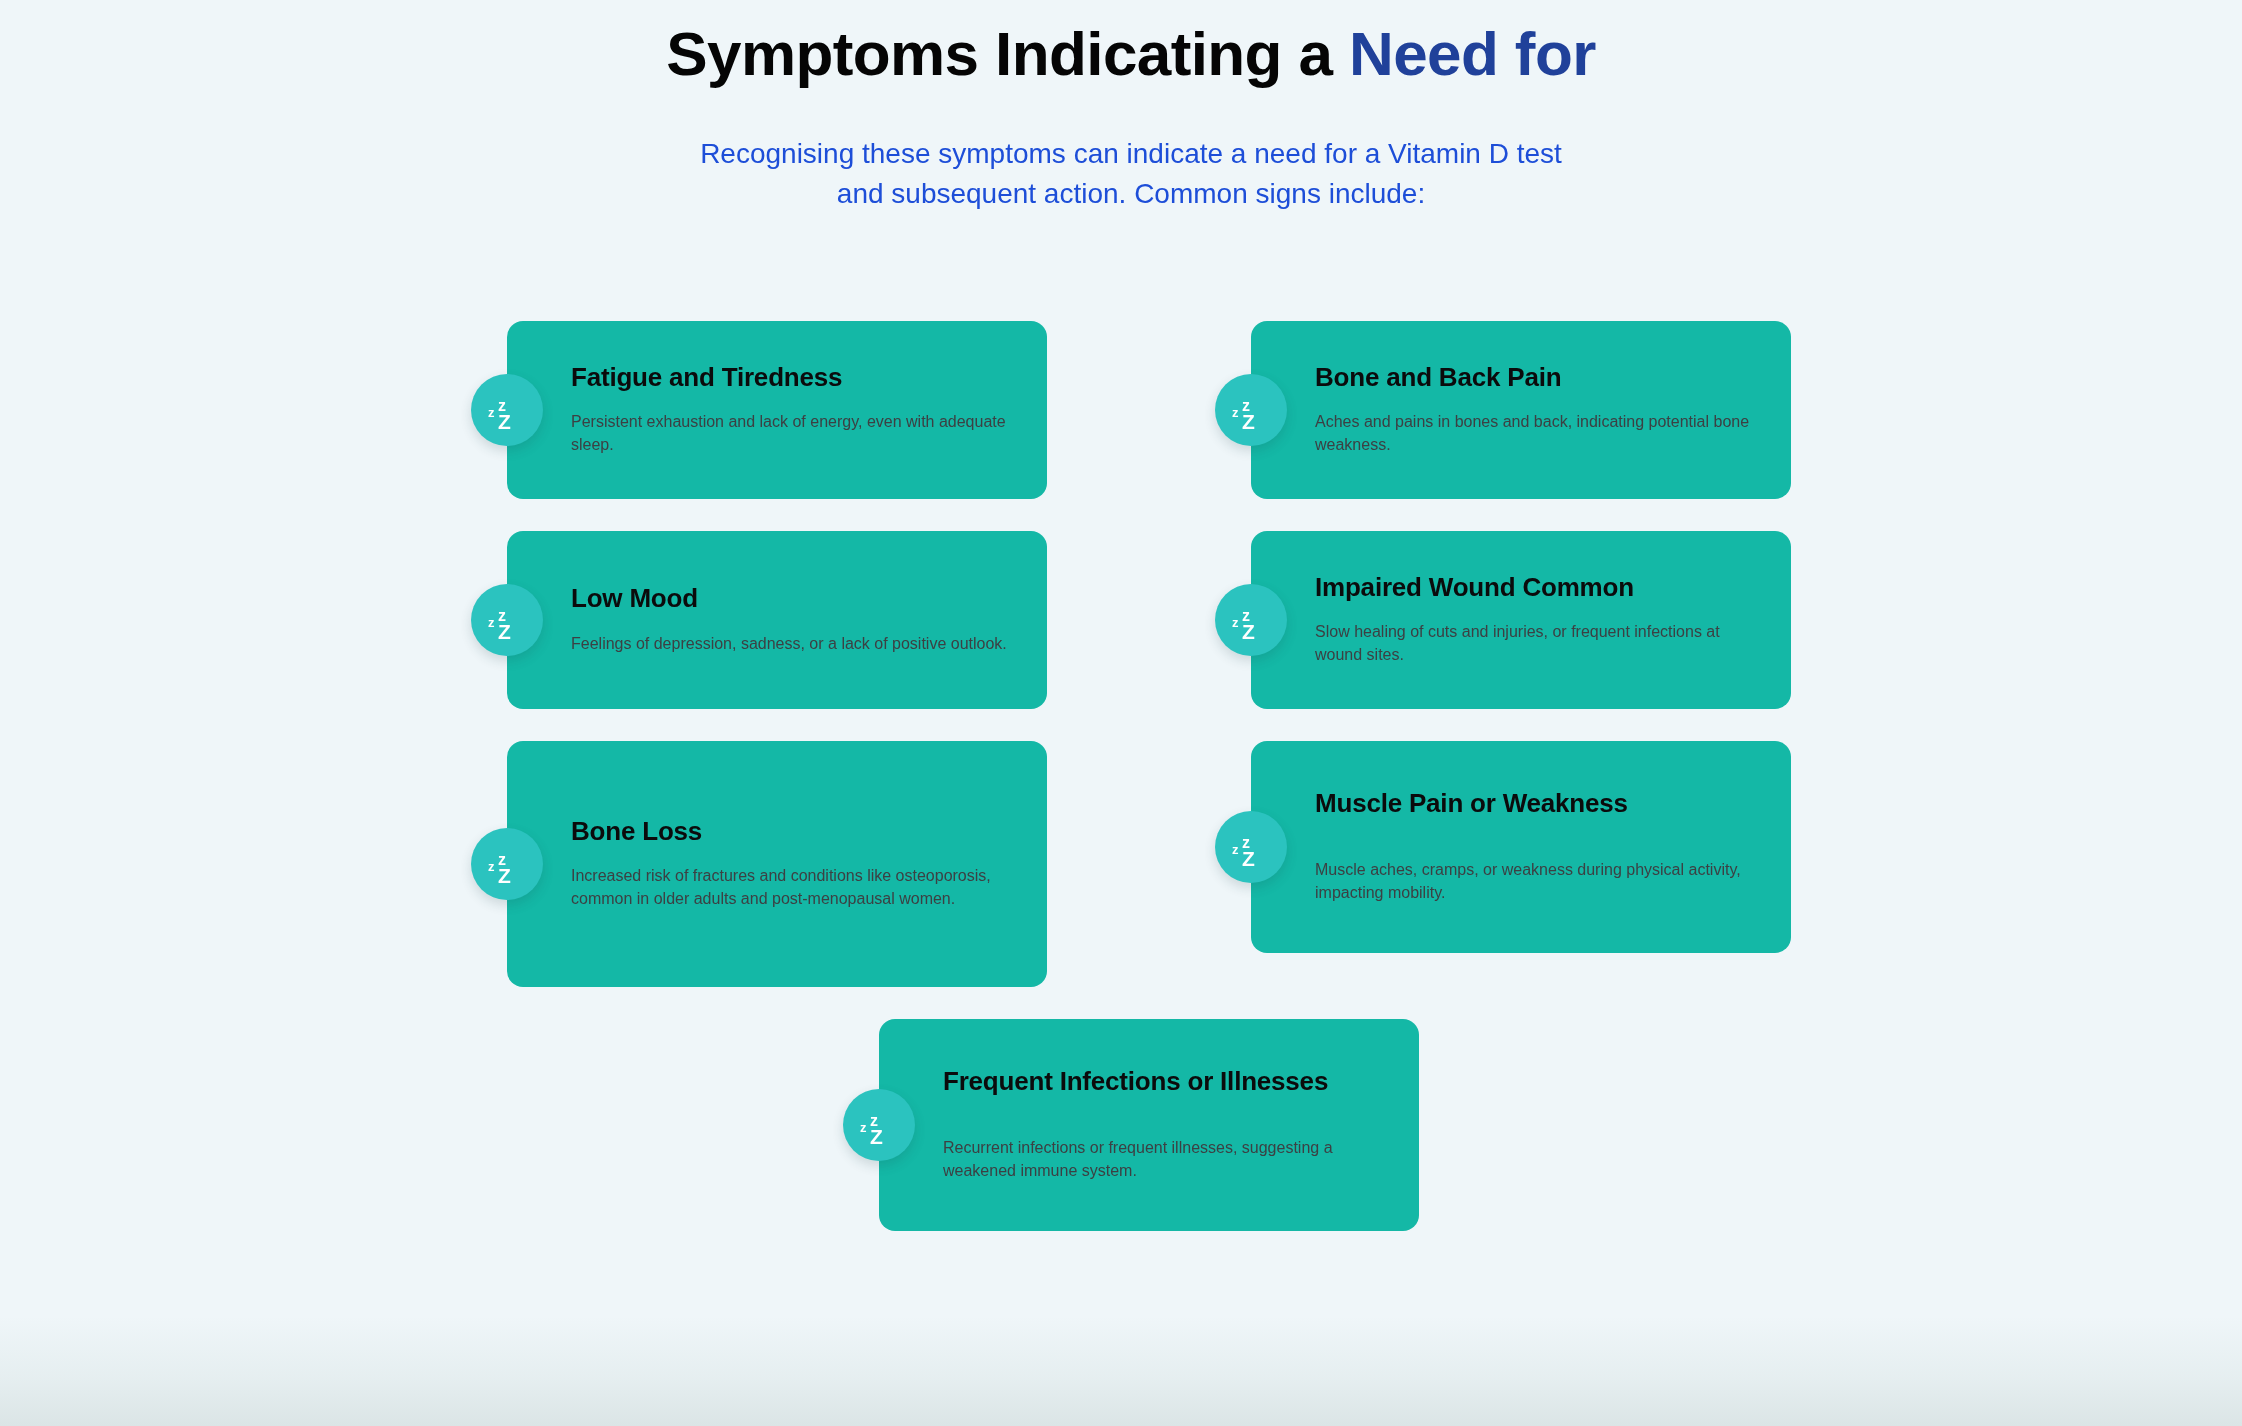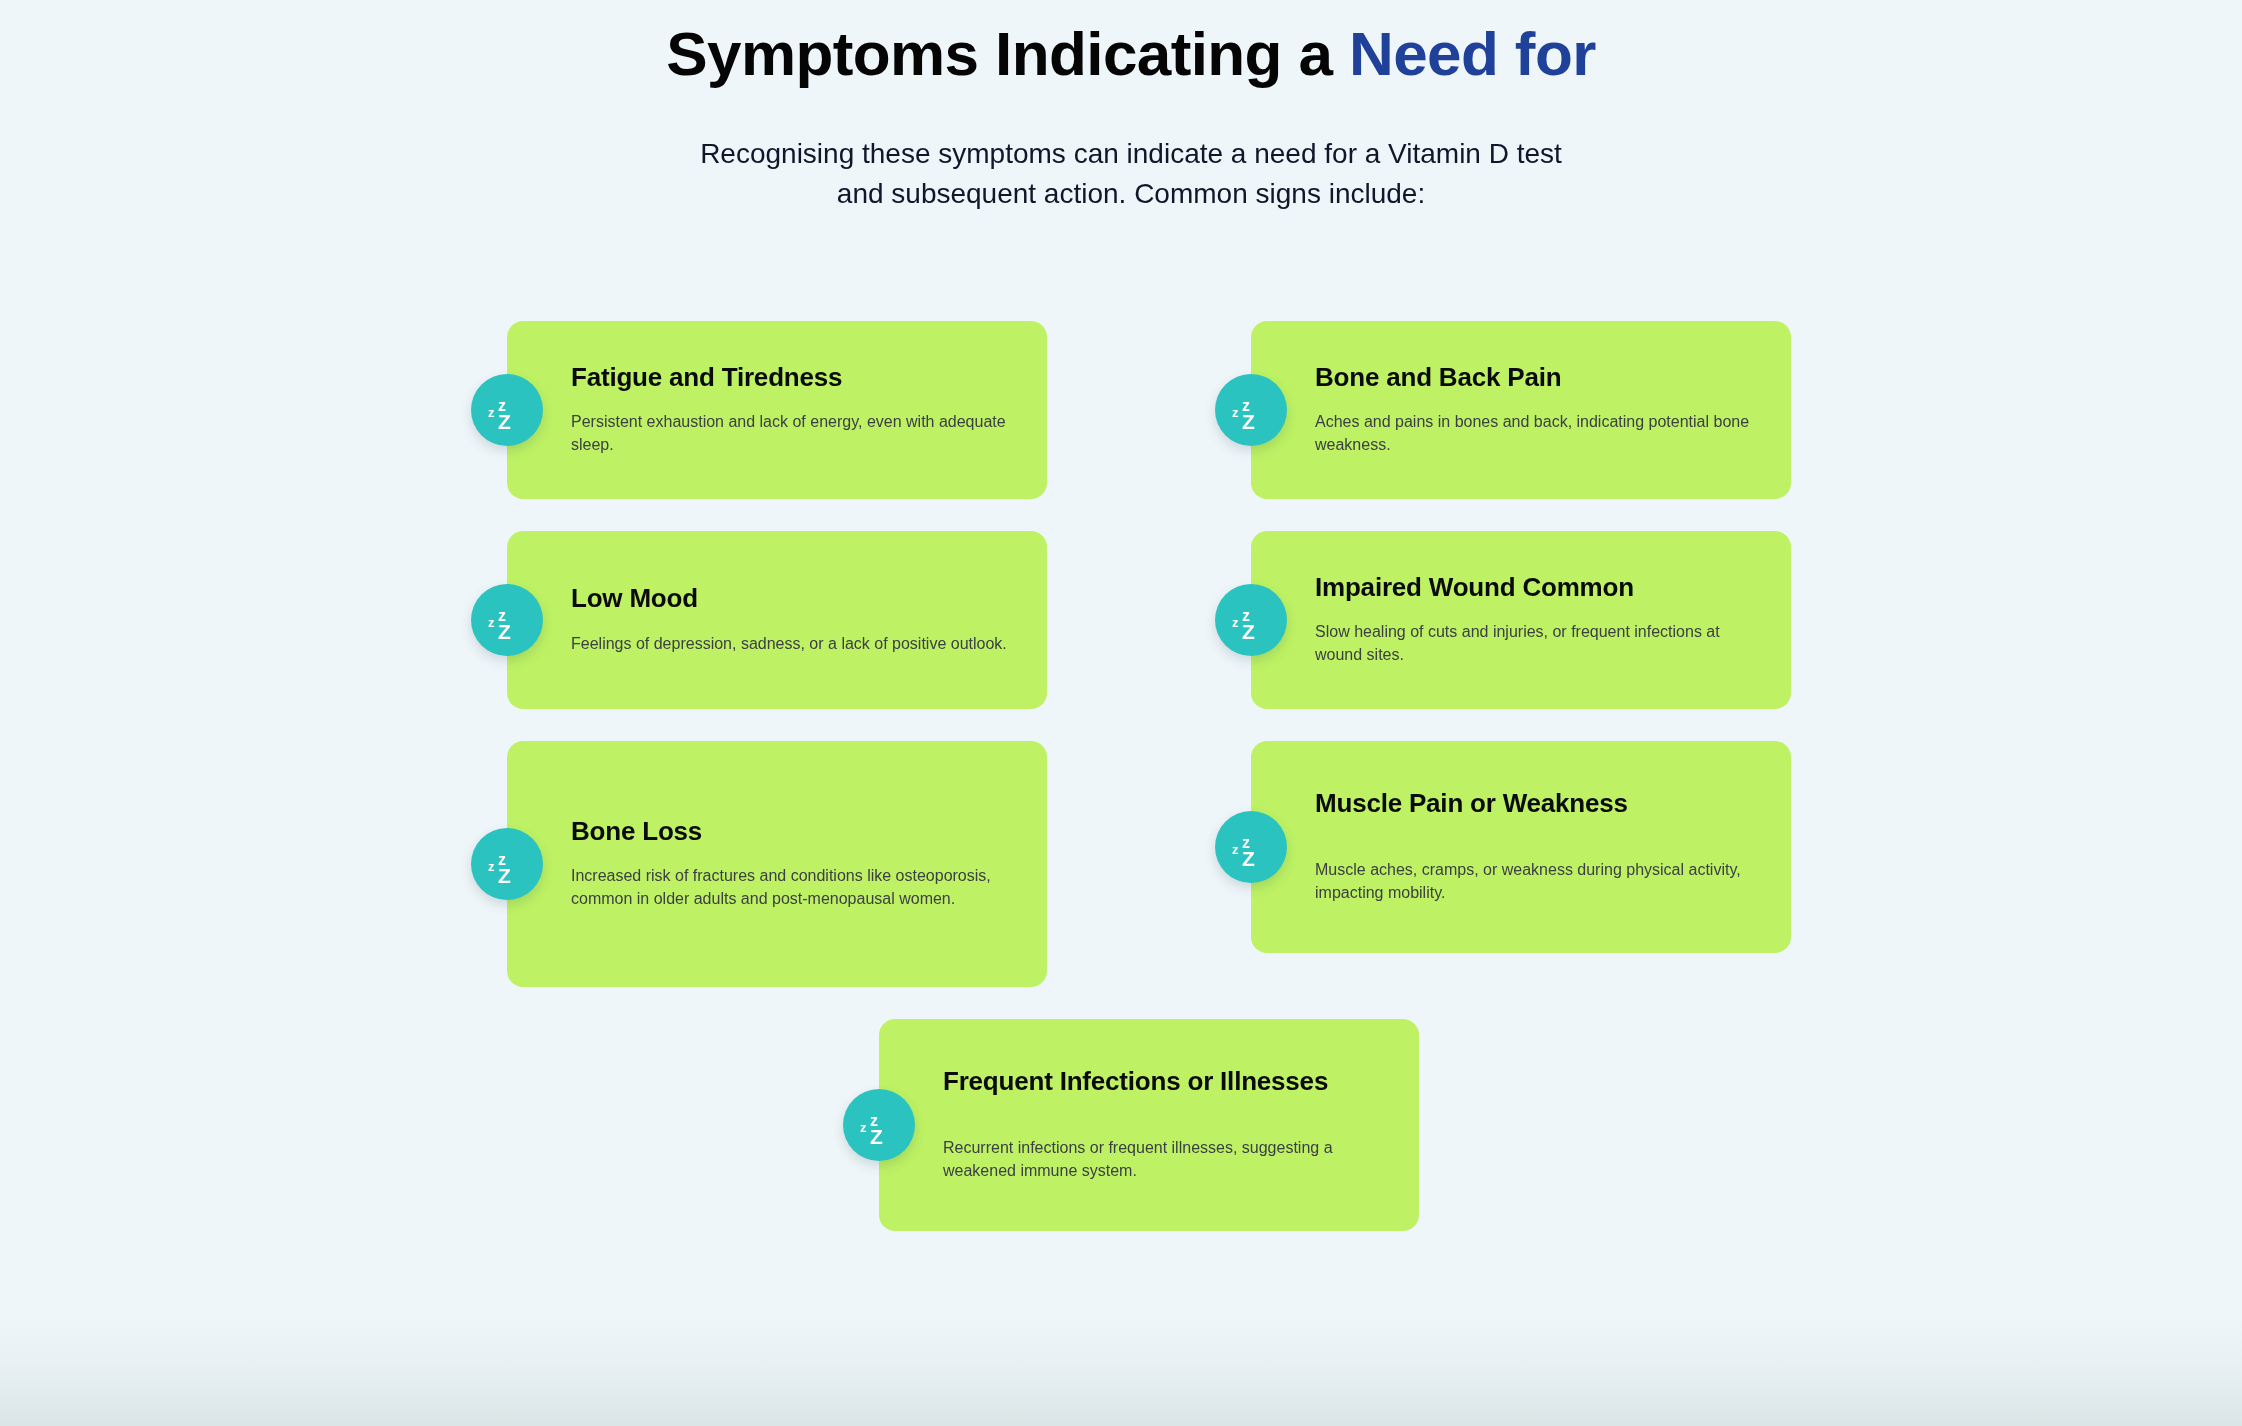--- a/index.html
+++ b/index.html
@@ -53,21 +53,21 @@
     font-family: "Liberation Sans Narrow", "Liberation Sans", sans-serif;
   }
   .title .accent {
     color: #20419a;
   }
   .subtitle {
     margin: 48px auto 0;
     width: 960px;
     font-size: 28px;
     line-height: 1.45;
-    color: #0f172a;
+    color: #1d4ed8;
     font-weight: 400;
   }
   .subtitle .sub-line {
     display: block;
   }
 
   
   .cards {
     position: relative;
     margin: 0 auto;
@@ -134,21 +134,21 @@
   .zzz .z-big {
     font-size: 21px;
     left: 11px;
     top: 21px;
   }
 
   .card {
     position: relative;
     z-index: 1;
     flex: 1 1 auto;
-    background: #bef264;
+    background: #14b8a6;
     border-radius: 16px;
     padding: 34px 40px 36px 64px;
     box-sizing: border-box;
     min-height: 178px;
     display: flex;
     flex-direction: column;
     justify-content: center;
   }
 
   .card-title {

